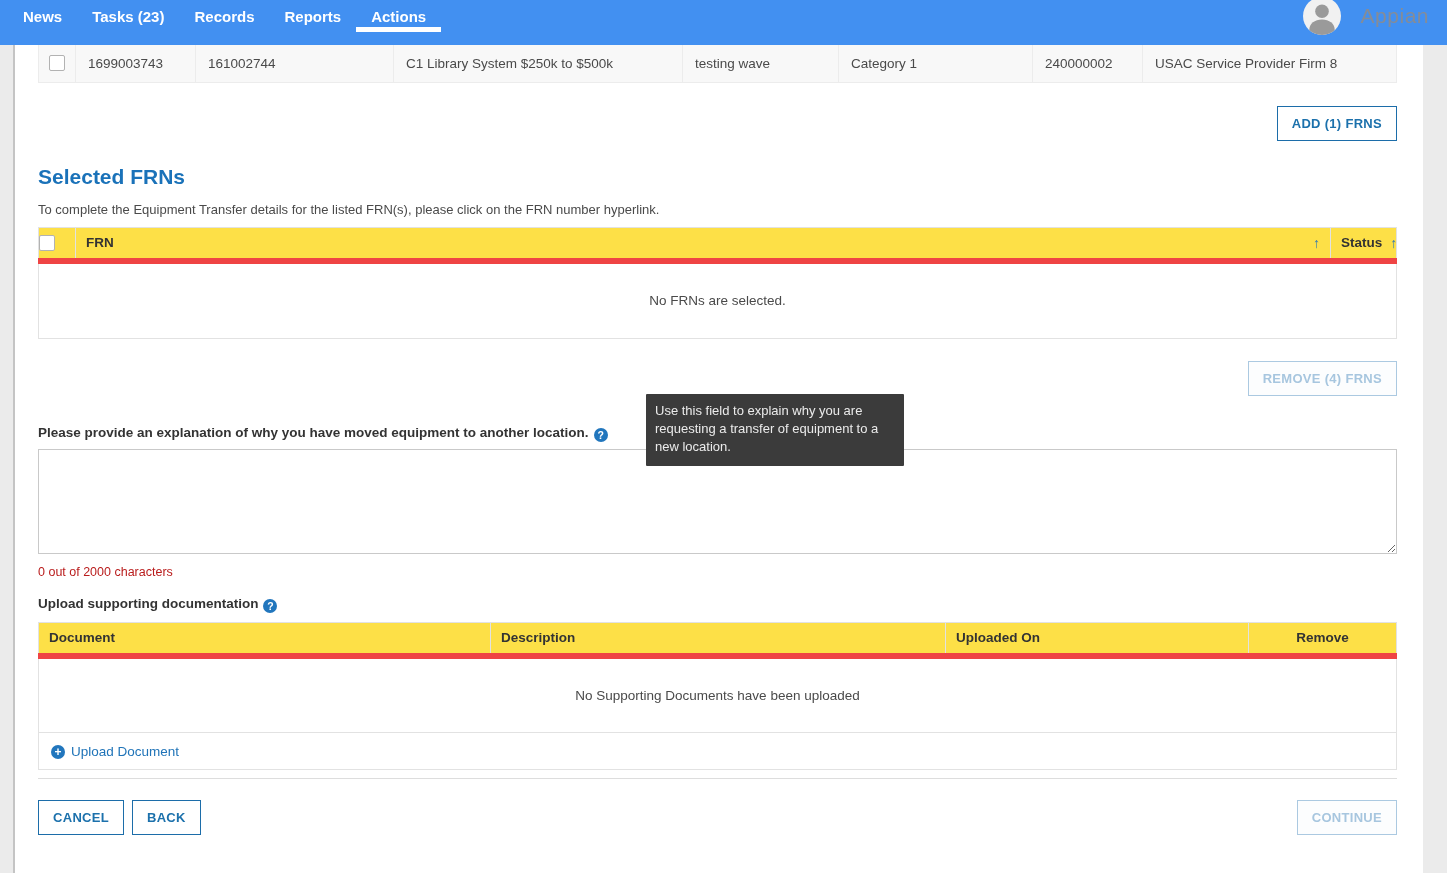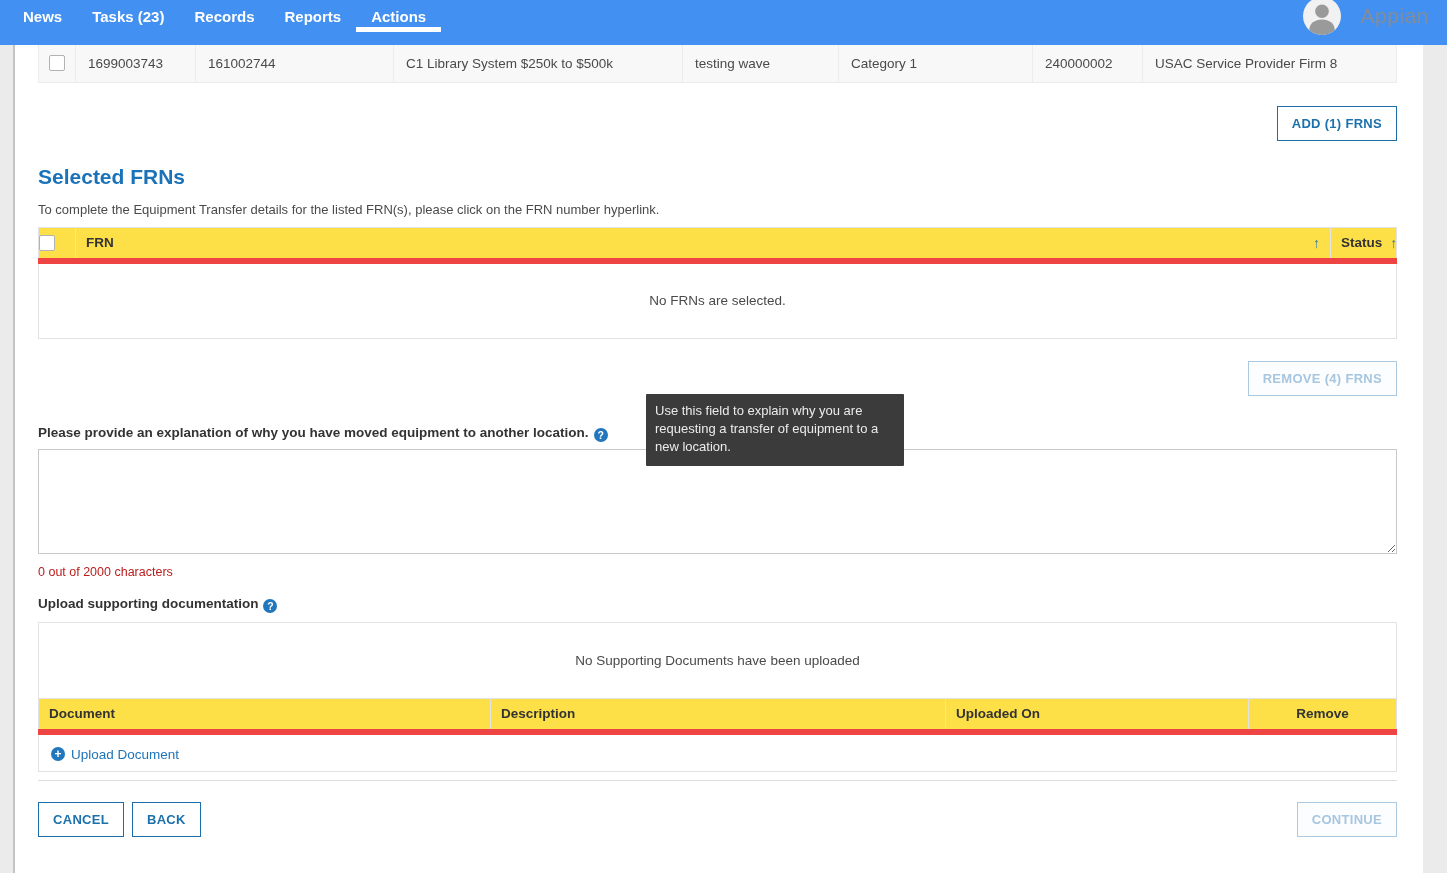--- a/index.html
+++ b/index.html
@@ -214,27 +214,27 @@
 
   <table class="tbl docs-table">
     <colgroup>
         <col style="width:452px">
         <col style="width:455px">
         <col style="width:303px">
         <col>
       </colgroup>
     <tbody>
         <tr>
-      <td class="empty-cell doc-empty" colspan="4">No Supporting Documents have been uploaded</td>
-    </tr>
-    <tr>
       <th>Document</th>
       <th>Description</th>
       <th>Uploaded On</th>
       <th class="th-center">Remove</th>
+    </tr>
+    <tr>
+      <td class="empty-cell doc-empty" colspan="4">No Supporting Documents have been uploaded</td>
     </tr>
     <tr>
       <td class="upload-row-cell" colspan="4">
         <a class="upload-link">
           <span class="plus-icon">+</span>
           <span>Upload Document</span>
         </a>
       </td>
     </tr>
   </tbody>

